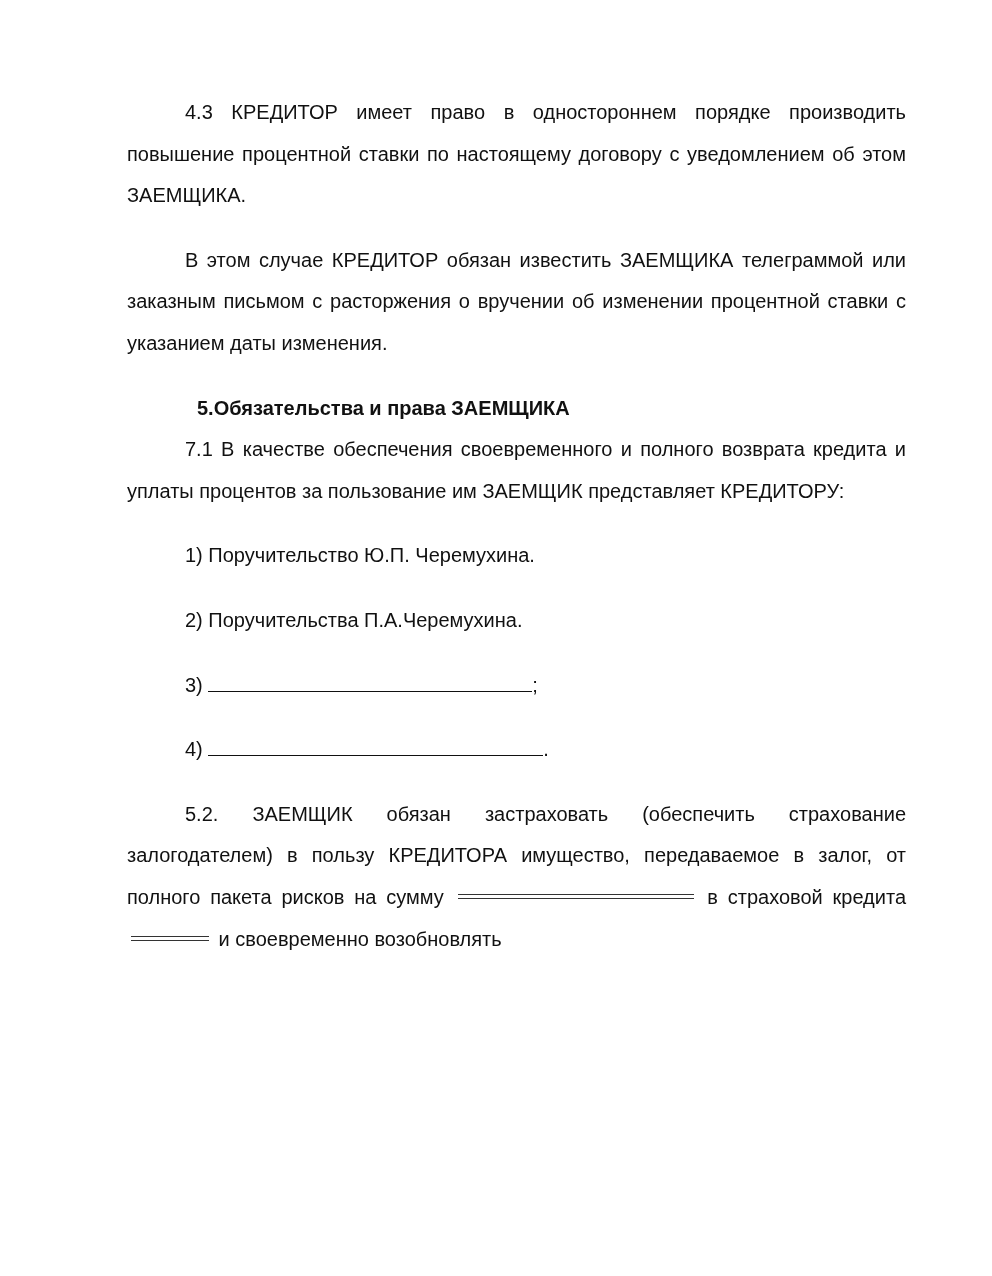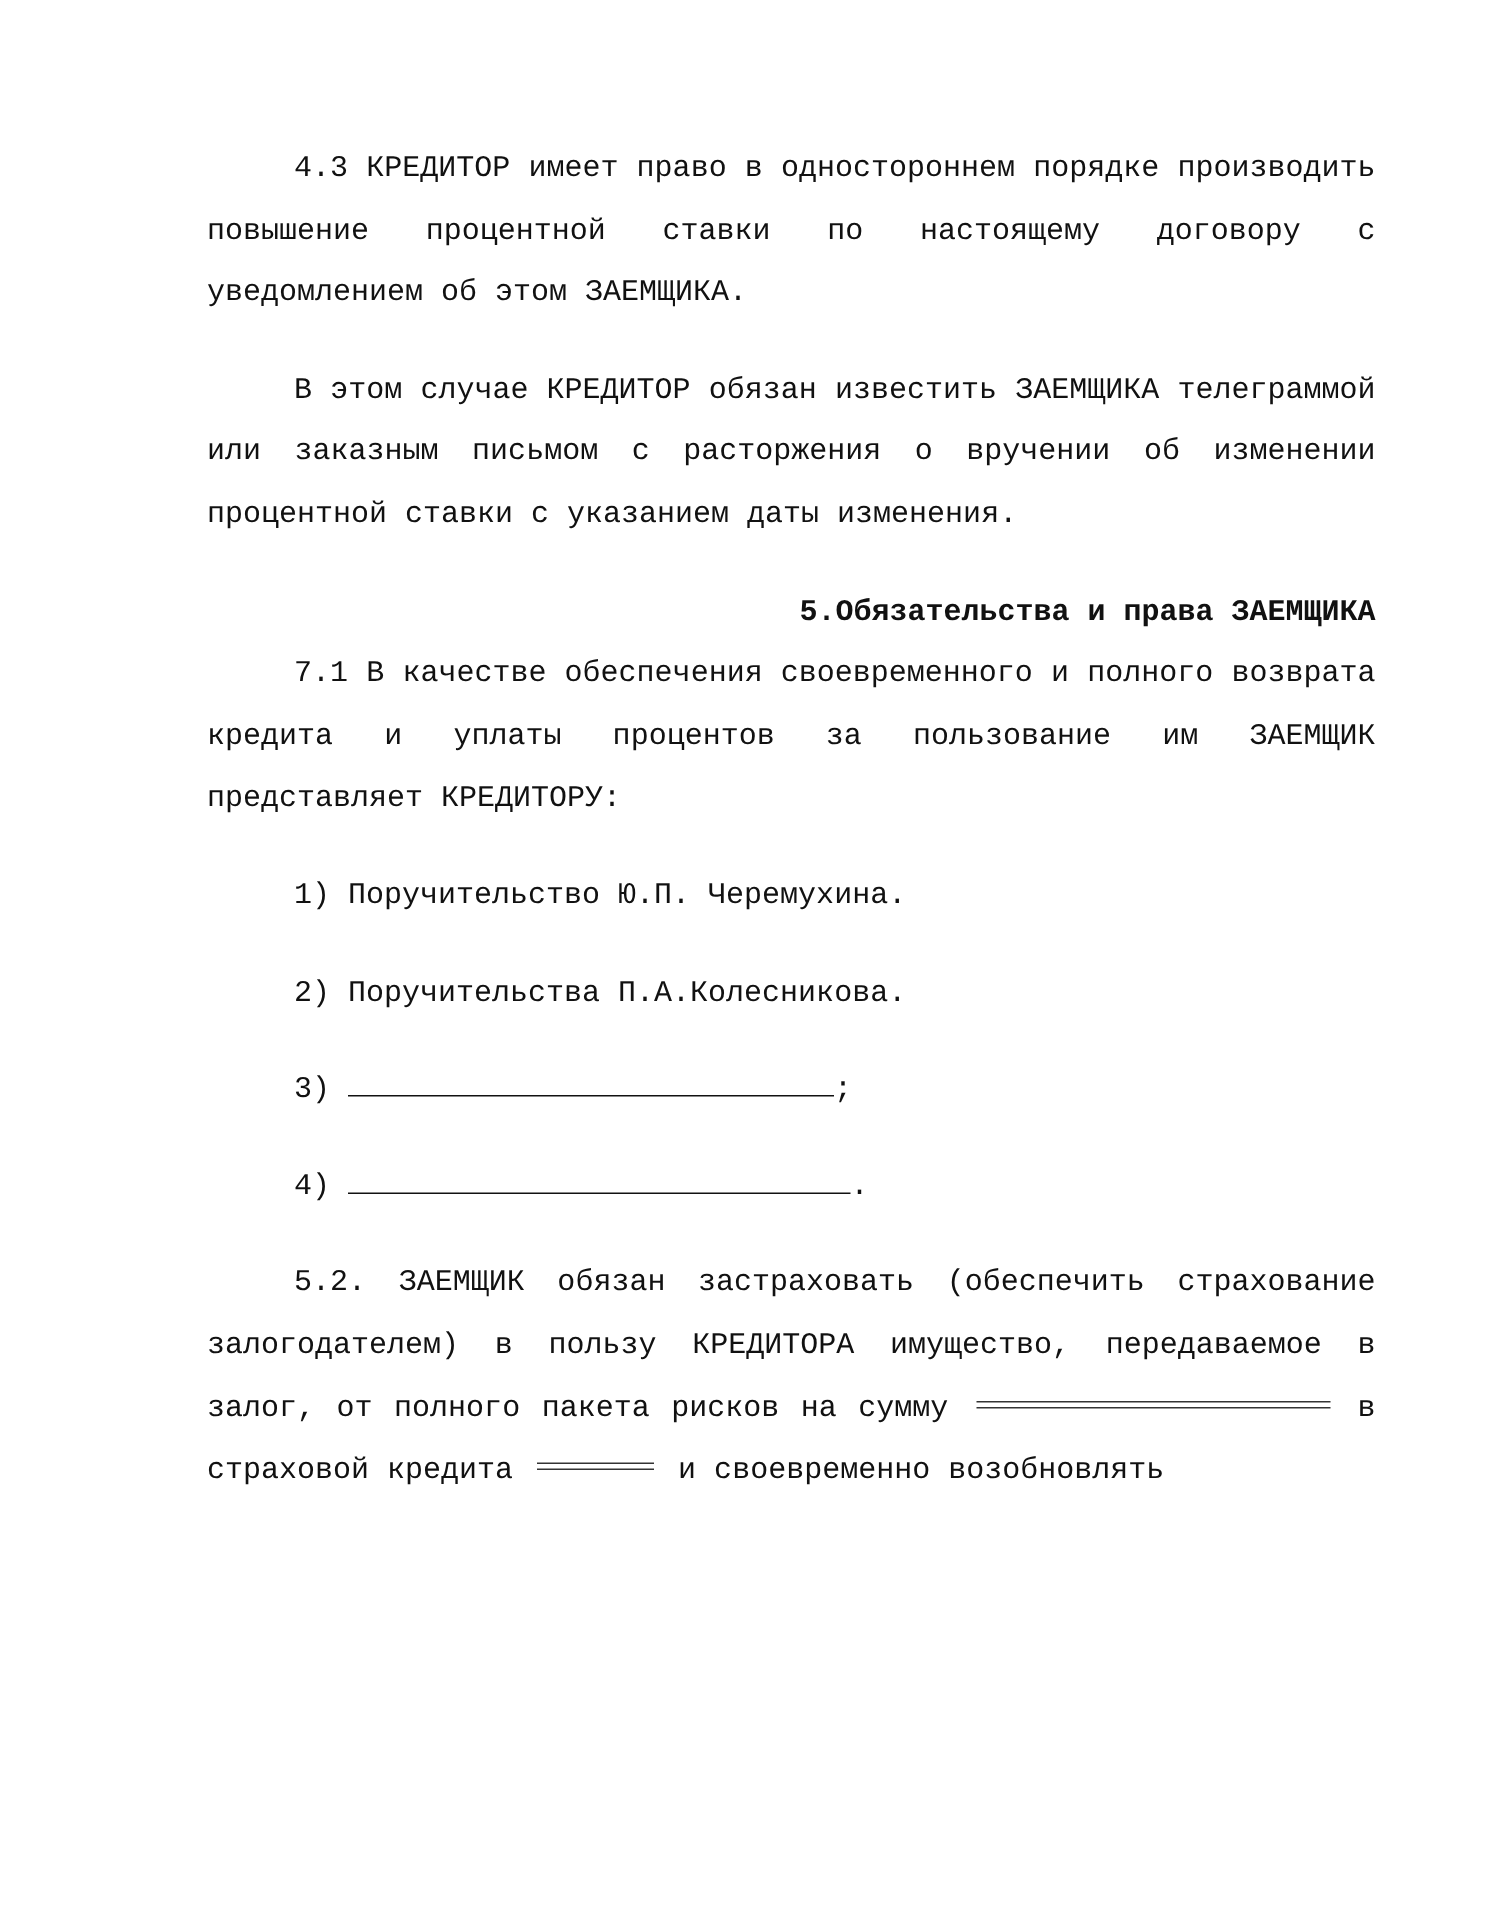--- a/index.html
+++ b/index.html
@@ -1,24 +1,24 @@
 <!DOCTYPE html>
 <html><head>
   <meta charset="utf-8">
   <style>
     html, body { margin: 0; padding: 0; background: #ffffff; }
     body { width: 992px; height: 1276px; position: relative; overflow: hidden; }
     .page {
-      position: absolute; left: 138px; top: 92px; width: 779px;
-      font-family: Liberation Mono, monospace;
+      position: absolute; left: 127px; top: 92px; width: 779px;
+      font-family: Liberation Sans, sans-serif;
       font-size: 20px; line-height: 41.6px; color: #111;
     }
     .para { margin: 0 0 23px 0; text-align: justify; text-align-last: left; }
     .para.indent { text-indent: 58px; }
-    .heading { margin: 0; text-align: right; font-weight: bold; padding-left: 70px; }
+    .heading { margin: 0; text-align: left; font-weight: bold; padding-left: 70px; }
     .para.tight { margin-bottom: 0; }
     .item { margin: 0 0 23px 58px; }
     .blank { display: inline-block; border-bottom: 1.5px solid #111; height: 22px; vertical-align: baseline; }
     .blank.b3 { width: 324px; }
     .blank.b4 { width: 335px; }
     .dbl { display: inline-block; border-top: 1.5px solid #333; border-bottom: 1.5px solid #333; height: 3px; vertical-align: middle; margin: 0 4px; position: relative; top: -2px; }
     .dbl.long { width: 236px; }
     .dbl.short { width: 78px; }
   </style>
 </head>
@@ -29,21 +29,21 @@
   <p class="para indent">В этом случае КРЕДИТОР обязан известить ЗАЕМЩИКА телеграммой или заказным письмом с расторжения о вручении об изменении процентной ставки с указанием даты изменения.</p>
   <p class="heading">5.Обязательства и права ЗАЕМЩИКА</p>
   <p class="para indent">7.1 В качестве обеспечения своевременного и полного возврата кредита и уплаты процентов за пользование им ЗАЕМЩИК представляет КРЕДИТОРУ:</p>
 
   <p class="item">
     <span>1)</span>
     <span>Поручительство Ю.П. Черемухина.</span>
   </p>
   <p class="item">
     <span>2)</span>
-    <span>Поручительства П.А.Колесникова.</span>
+    <span>Поручительства П.А.Черемухина.</span>
   </p>
   <p class="item">
     <span>3)</span>
     <span class="blank b3"></span><span>;</span>
   </p>
   <p class="item">
     <span>4)</span>
     <span class="blank b4"></span><span>.</span>
   </p>
 

